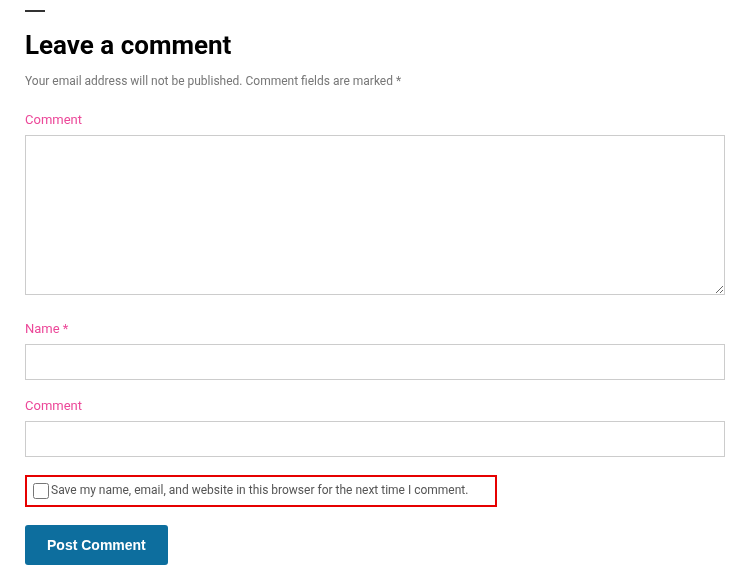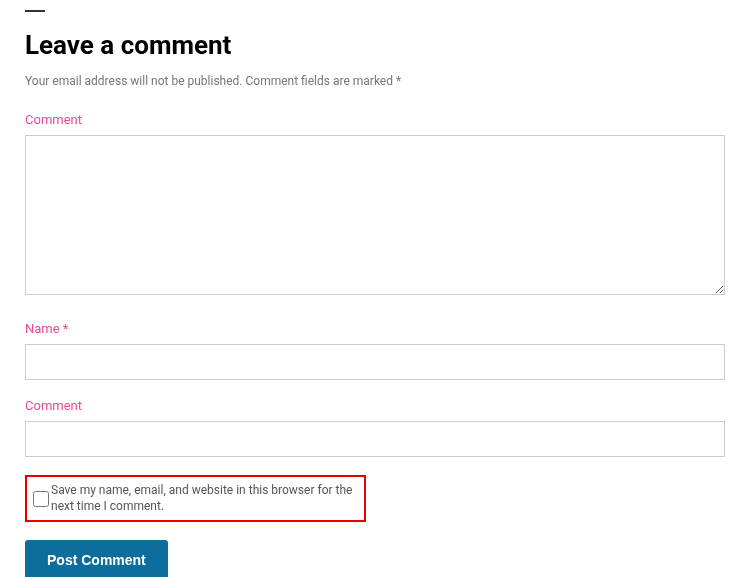--- a/index.html
+++ b/index.html
@@ -63,21 +63,21 @@
       font-size: 13px;
     }
     .website-group {
       margin-bottom: 18px;
     }
     .consent-wrap {
       display: flex;
       align-items: center;
       border: 2px solid #e60000;
       padding: 6px 6px;
-      width: 341px;
+      width: 472px;
       margin-bottom: 18px;
     }
     .consent-wrap input[type="checkbox"] {
       width: 16px;
       height: 16px;
       margin-right: 2px;
       flex-shrink: 0;
     }
     .consent-wrap label {
       font-size: 12px;

